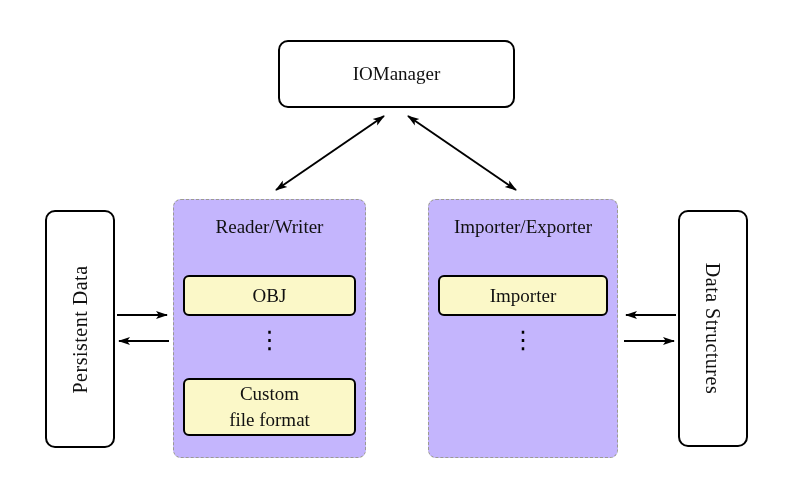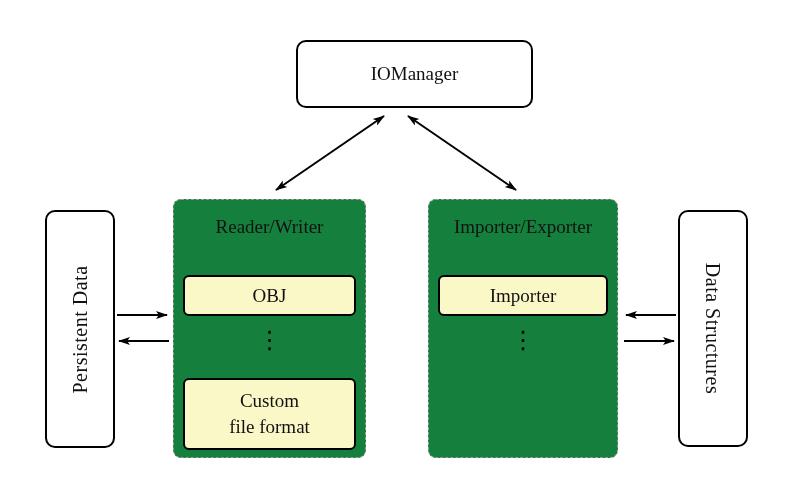--- a/index.html
+++ b/index.html
@@ -14,21 +14,20 @@
 
   
   .box {
     position: absolute;
     background: #ffffff;
     border: 2.5px solid #000000;
     border-radius: 10px;
     display: flex; align-items: center; justify-content: center;
     box-sizing: border-box;
     font-size: 19px;
-    margin-left: 18px;
   }
   .iomanager { left: 278px; top: 40px; width: 237px; height: 68px; }
 
   .sidebox {
     position: absolute;
     width: 70px;
     background: #ffffff;
     border: 2.5px solid #000000;
     border-radius: 10px;
     box-sizing: border-box;
@@ -41,21 +40,21 @@
     font-size: 20px;
     letter-spacing: 0.5px;
   }
   .vtext.ccw { transform: rotate(-90deg); } 
   .vtext.cw  { transform: rotate(90deg); }  
 
   
   .panel {
     position: absolute;
     top: 199px; height: 259px;
-    background: #15803d;
+    background: #c4b5fd;
     border: 1.5px dashed #9b9b91;
     border-radius: 8px;
     box-sizing: border-box;
   }
   .panel.left-panel  { left: 173px; width: 193px; }
   .panel.right-panel { left: 428px; width: 190px; }
 
   .panel-title {
     position: absolute;
     left: 0; right: 0; top: 16px;
@@ -67,21 +66,21 @@
     left: 9px; right: 9px;
     background: #fbf8c8;
     border: 2.5px solid #000000;
     border-radius: 6px;
     box-sizing: border-box;
     display: flex; align-items: center; justify-content: center;
     text-align: center;
     font-size: 19px;
   }
   .item-top    { top: 75px;  height: 41px; }
-  .item-bottom { top: 178px; height: 72px; }
+  .item-bottom { top: 178px; height: 58px; }
   .multiline { white-space: pre-line; line-height: 1.35; }
 
   .vdots {
     position: absolute;
     left: 0; right: 0; top: 128px;
     text-align: center;
     font-size: 24px;
     line-height: 1;
     color: #000;
   }

